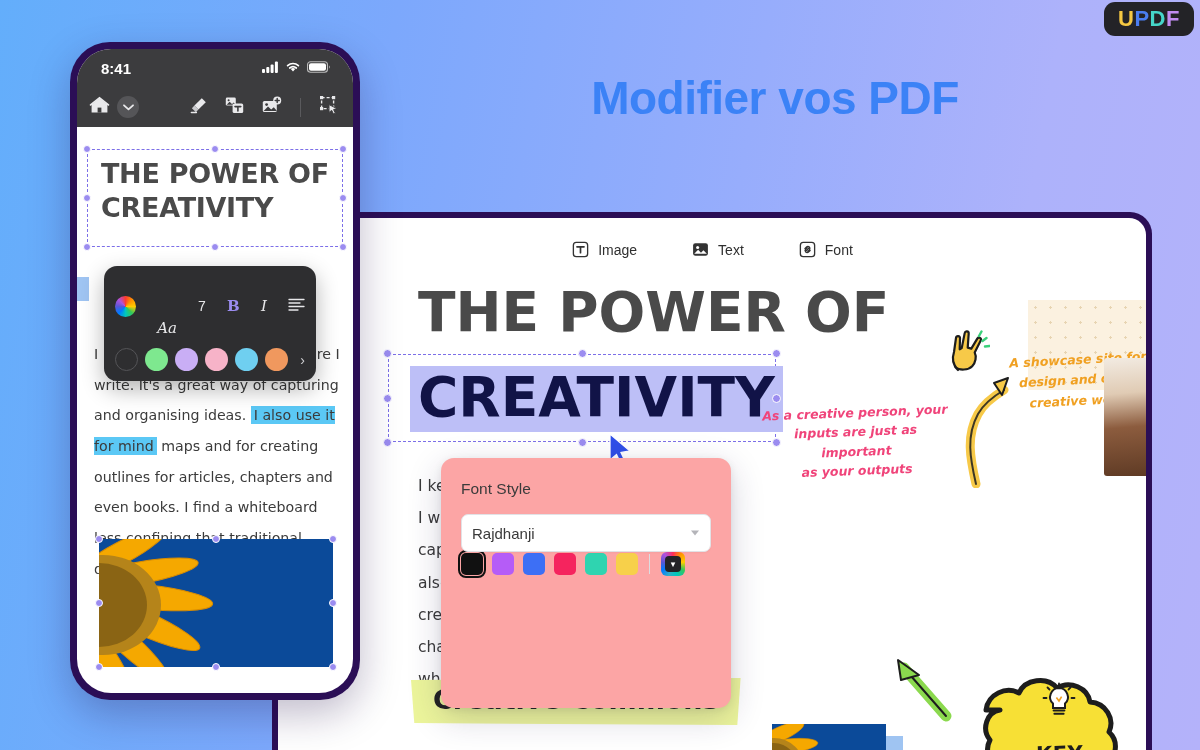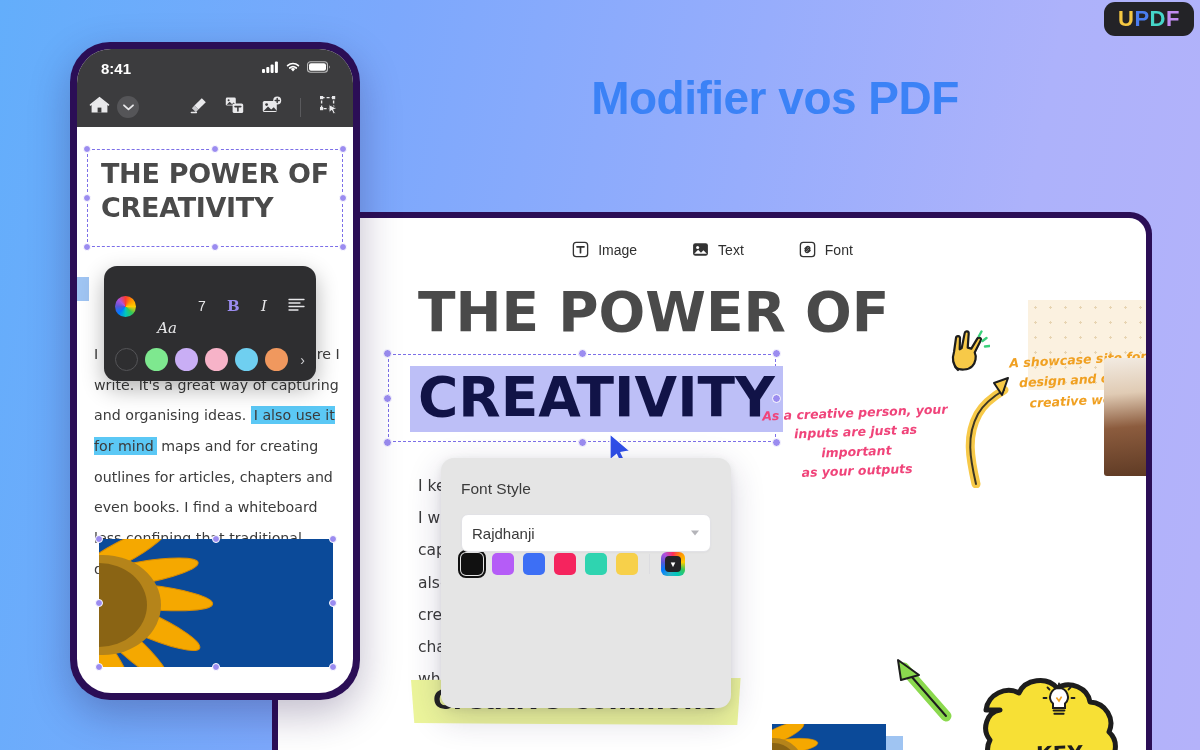--- a/index.html
+++ b/index.html
@@ -101,21 +101,21 @@
     padding: 6px 22px 10px 22px;
     clip-path: polygon(0 4%, 100% 0, 99% 100%, 1% 96%);
     font-family: "DejaVu Sans", sans-serif;
     font-weight: 700; font-size: 27px; color: #222;
   }
 
   
   .fs-dialog {
     position: absolute; left: 163px; top: 240px;
     width: 290px; height: 250px;
-    background: #e5e5e5;
+    background: #fca5a5;
     border-radius: 13px;
     box-shadow: 0 10px 34px rgba(40,30,80,.20), 0 2px 8px rgba(0,0,0,.08);
     padding: 22px 20px;
     z-index: 12;
   }
   .fs-title { font-size: 15.5px; color: #3b3b3b; margin-bottom: 16px; }
   .fs-select {
     position: relative; background: #fff; border: 1px solid #E2E2E6;
     border-radius: 7px; height: 38px;
     display: flex; align-items: center; padding: 11px 10px;

